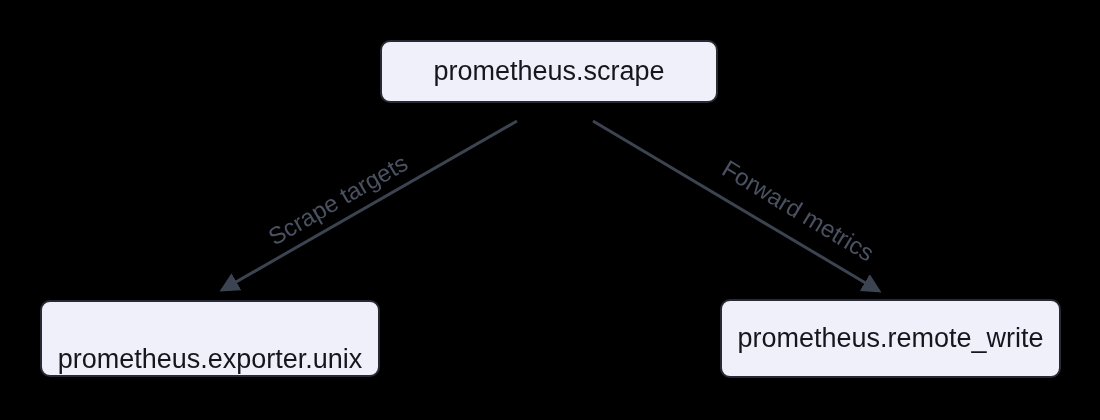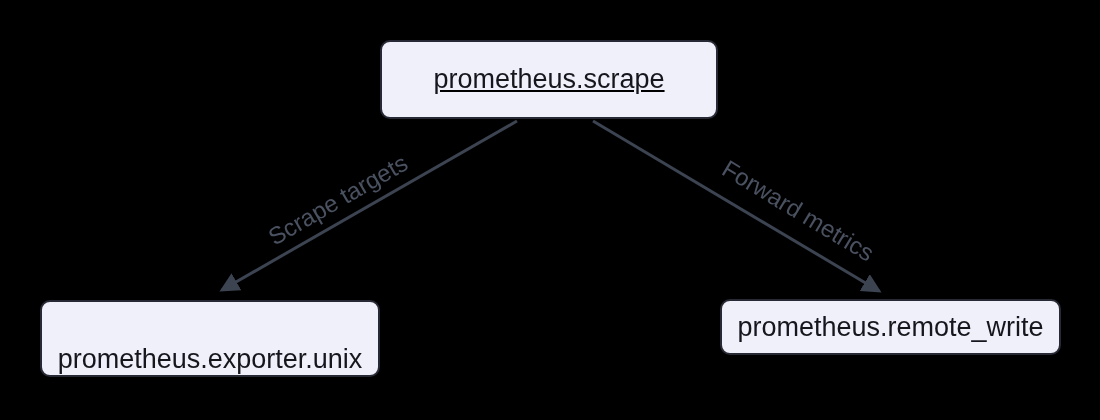--- a/index.html
+++ b/index.html
@@ -36,23 +36,23 @@
     align-items: center;
     justify-content: center;
     box-sizing: border-box;
   }
   .node-label {
     color: #16161d;
     font-size: 27px;
     line-height: 1.2;
     white-space: nowrap;
   }
-  #node-top    { left: 380px; top: 40px;  width: 338px; height: 79px; text-decoration: underline; }
+  #node-top    { left: 380px; top: 40px;  width: 338px; height: 63px; }
   #node-left   { left: 40px;  top: 300px; width: 340px; height: 77px; align-items: flex-end; }
-  #node-right  { left: 720px; top: 299px; width: 341px; height: 56px; }
+  #node-right  { left: 720px; top: 299px; width: 341px; height: 79px; }
   .edge-label {
     position: absolute;
     color: #4a5160;
     font-size: 24px;
     white-space: nowrap;
     transform-origin: center center;
   }
   #edge-label-left {
     left: 338px;
     top: 200px;

